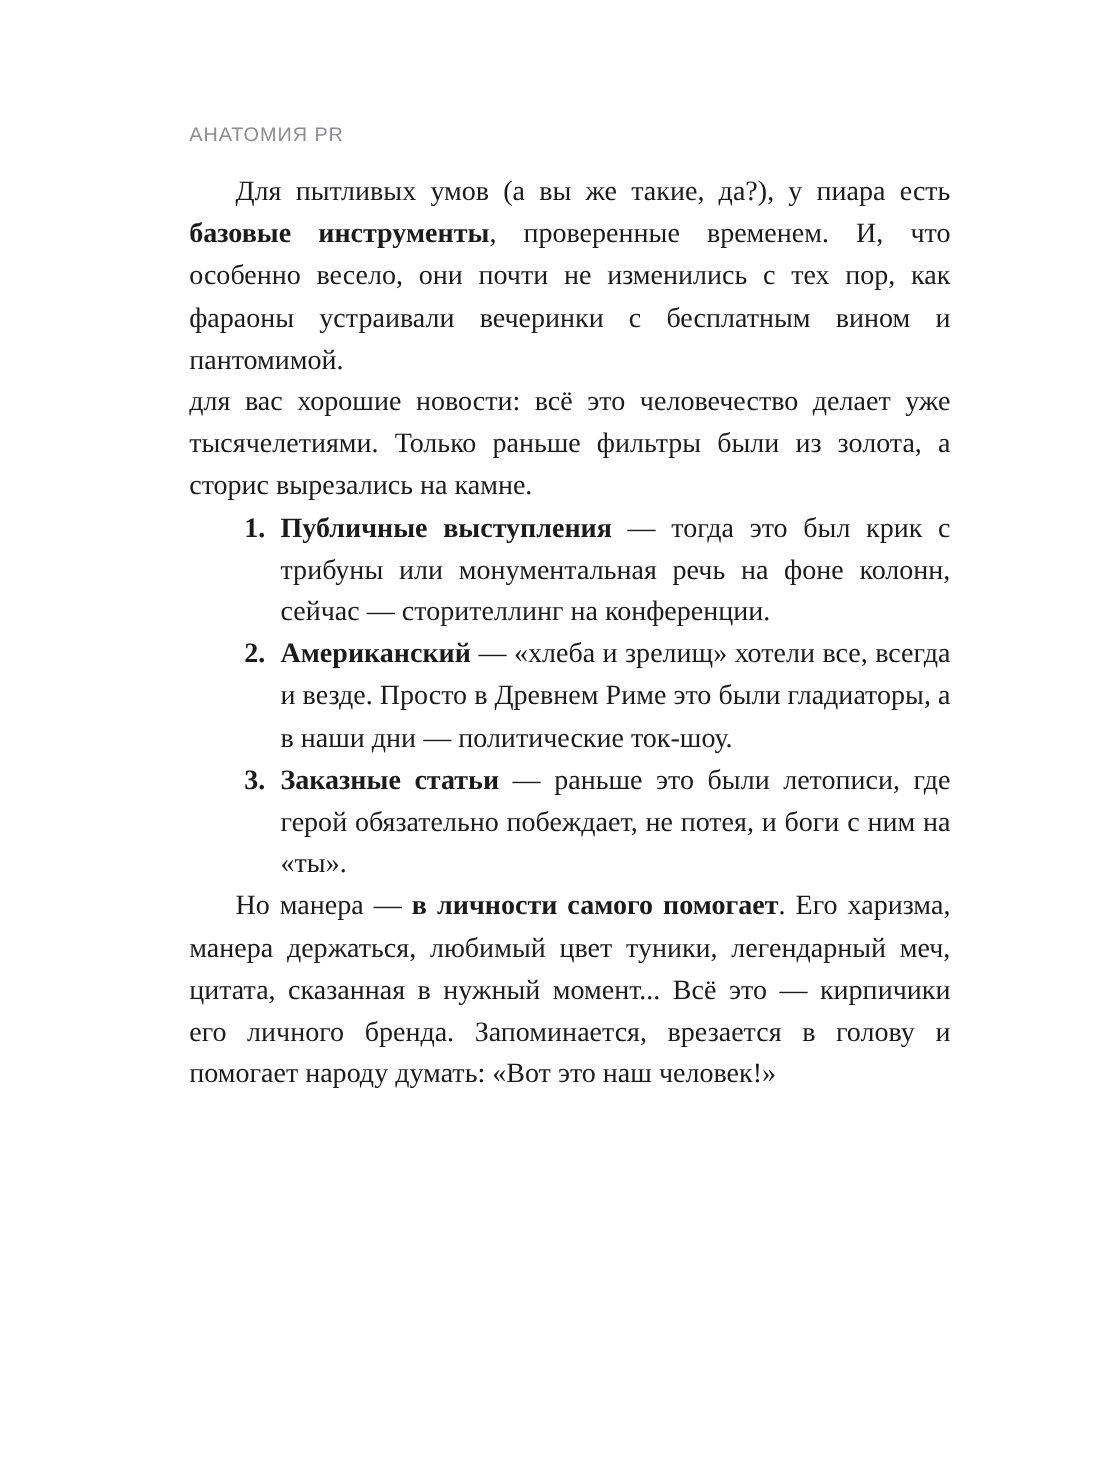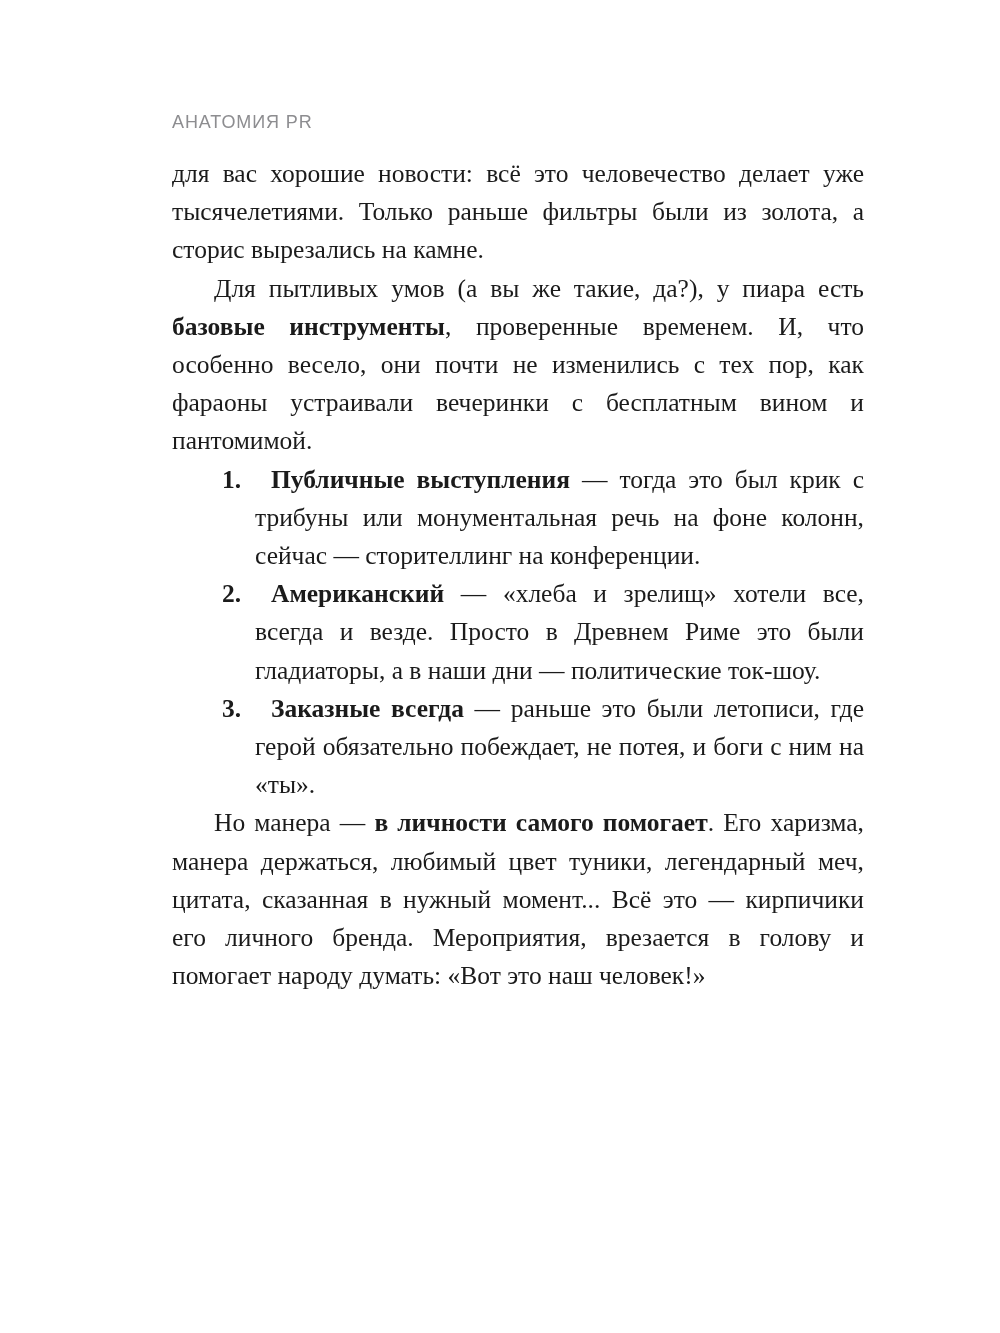--- a/index.html
+++ b/index.html
@@ -69,21 +69,20 @@
   }
   ol.tools li .num {
     position: absolute;
     left: 50px;
     top: 0;
     font-weight: 700;
     font-family: "Liberation Serif", serif;
   }
   ol.tools li .term {
     font-weight: 700;
-    margin-left: 16px;
   }
   h2.subhead {
     margin: 0;
     font-family: "Liberation Sans", sans-serif;
     font-size: 17px;
     font-weight: 700;
     line-height: 34px;
     color: #737373;
     letter-spacing: -0.1px;
   }
@@ -101,40 +100,40 @@
 </style>
 </head>
 <body>
 
 <div class="page">
 
   <div class="running-head">АНАТОМИЯ PR</div>
 
   <div class="content">
 
-    <p class="body no-indent">для вас хорошие новости: всё это человечество делает уже тысячелетиями. Только раньше фильтры были из золота, а сторис вырезались на камне.</p>
-
     <p class="body indent">
       <span>Для пытливых умов (а вы же такие, да?), у пиара есть </span><b class="strong">базовые инструменты</b><span>, проверенные временем. И, что особенно весело, они почти не изменились с тех пор, как фараоны устраивали вечеринки с бесплатным вином и пантомимой.</span>
     </p>
+
+    <p class="body no-indent">для вас хорошие новости: всё это человечество делает уже тысячелетиями. Только раньше фильтры были из золота, а сторис вырезались на камне.</p>
 
     <ol class="tools">
       <li>
         <span class="num">1.</span><span class="term">Публичные выступления</span><span> — тогда это был крик с трибуны или монументальная речь на фоне колонн, сейчас — сторителлинг на конференции.</span>
       </li>
       <li>
         <span class="num">2.</span><span class="term">Американский</span><span> — «хлеба и зрелищ» хотели все, всегда и везде. Просто в Древнем Риме это были гладиаторы, а в наши дни — политические ток-шоу.</span>
       </li>
       <li>
-        <span class="num">3.</span><span class="term">Заказные всегда</span><span> — раньше это были летописи, где герой обязательно побеждает, не потея, и боги с ним на «ты».</span>
+        <span class="num">3.</span><span class="term">Заказные статьи</span><span> — раньше это были летописи, где герой обязательно побеждает, не потея, и боги с ним на «ты».</span>
       </li>
     </ol>
 
     <p class="body indent">
-      <span>Но манера — </span><b class="strong">в личности самого помогает</b><span>. Его харизма, манера держаться, любимый цвет туники, легендарный меч, цитата, сказанная в нужный момент... Всё это — кирпичики его личного бренда. Мероприятия, врезается в голову и помогает народу думать: «Вот это наш человек!»</span>
+      <span>Но манера — </span><b class="strong">в личности самого помогает</b><span>. Его харизма, манера держаться, любимый цвет туники, легендарный меч, цитата, сказанная в нужный момент... Всё это — кирпичики его личного бренда. Запоминается, врезается в голову и помогает народу думать: «Вот это наш человек!»</span>
     </p>
 
     <div class="sp-before-subhead"></div>
 
     <h2 class="subhead">Древний PR — это не просто милые таблички</h2>
 
     <div class="sp-after-subhead"></div>
 
 
   </div>

